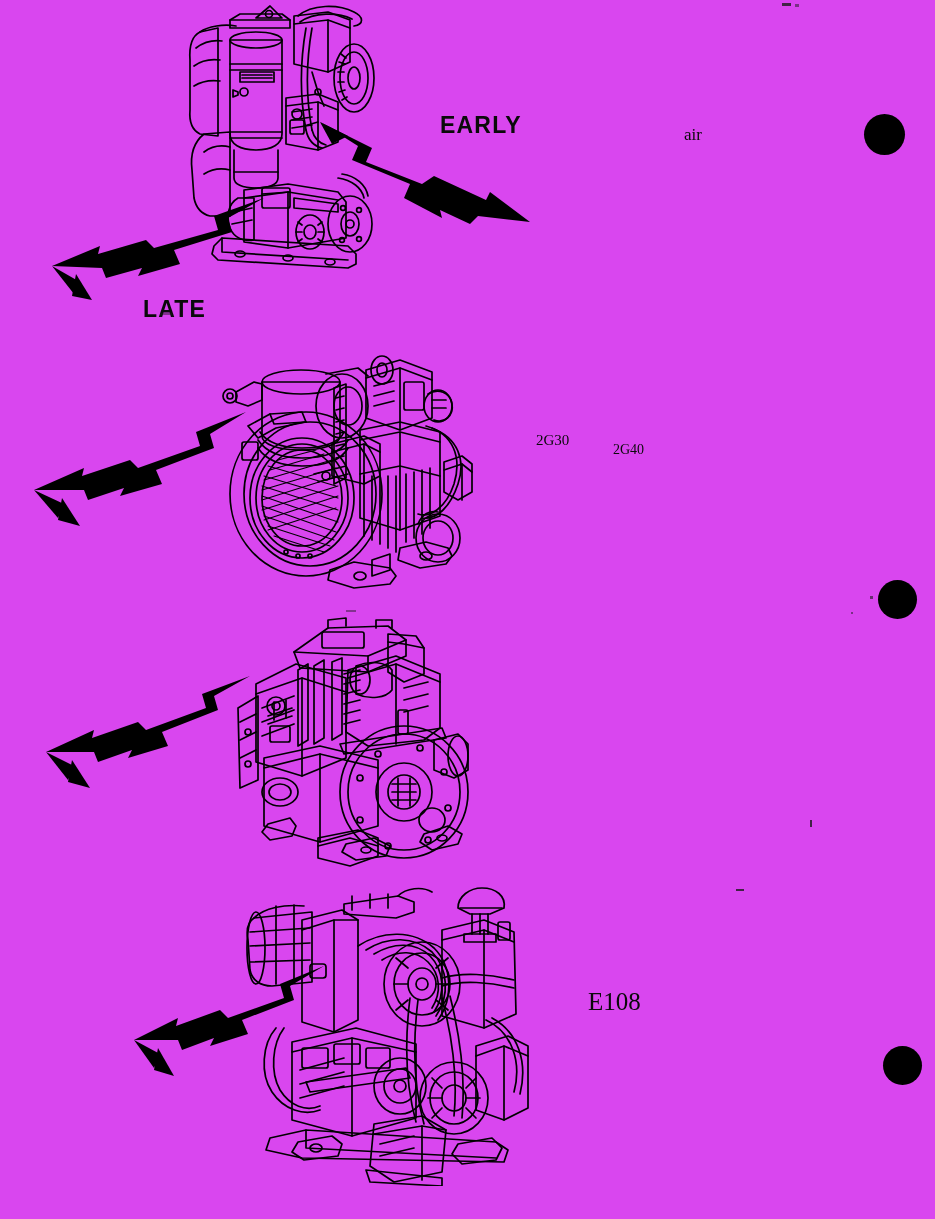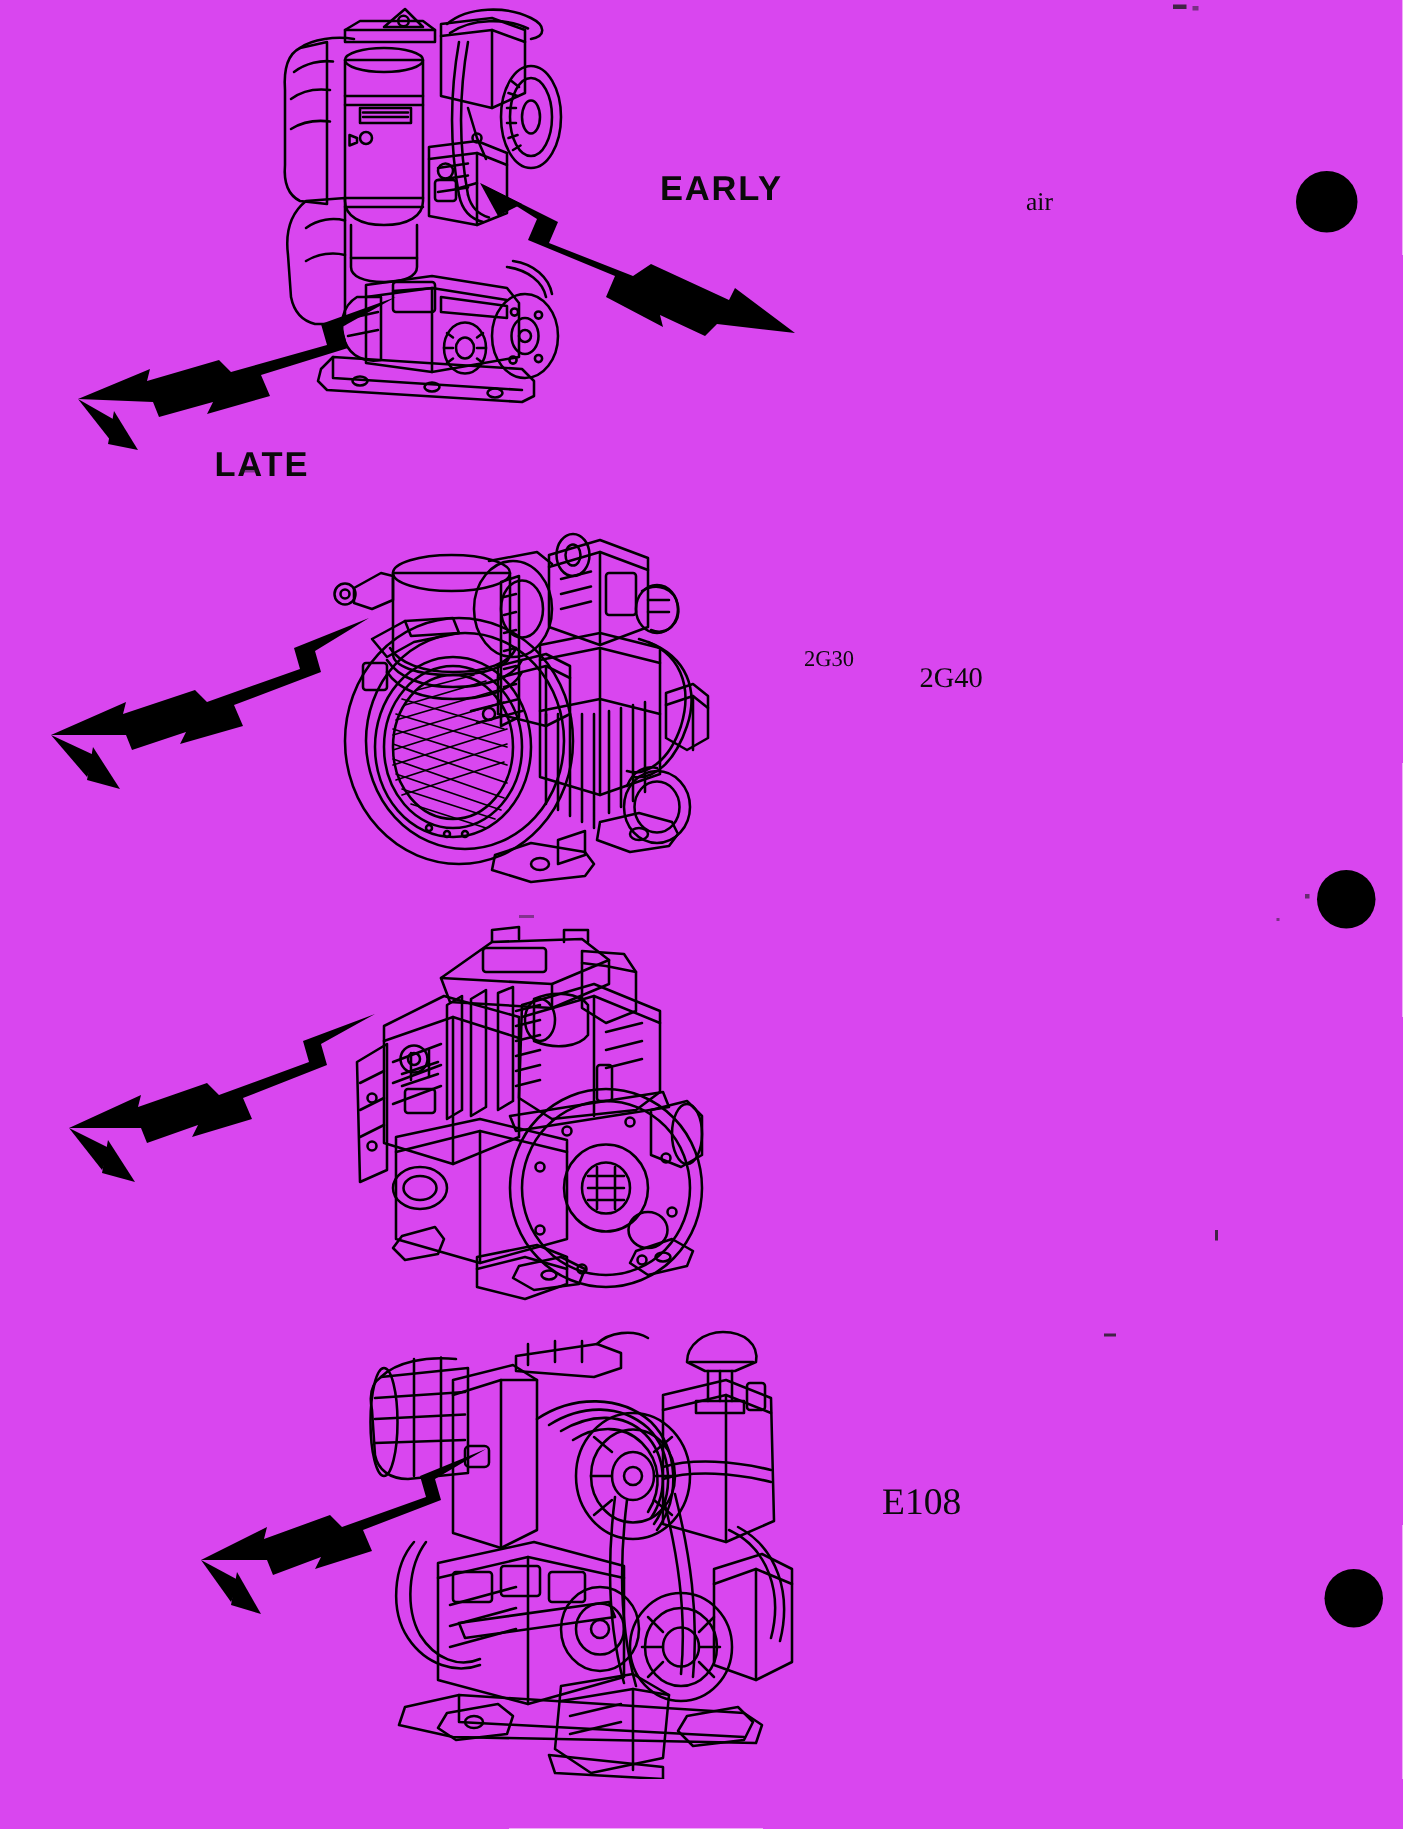--- a/index.html
+++ b/index.html
@@ -35,21 +35,21 @@
     margin-left:16px;
   }
   .lbl-2g30{
     left:536px;top:432px;
     font-family:"Liberation Serif", serif;
     font-size:15px;
   }
   .lbl-2g40{
     left:613px;top:442px;
     font-family:"Liberation Serif", serif;
-    font-size:19px;
+    font-size:14px;
   }
   .lbl-e108{
     left:588px;top:988px;
     font-family:"Liberation Serif", serif;
     font-size:25px;
   }
 
   
   .punch{position:absolute;background:#000;border-radius:50%;}
   .punch-1{left:864px;top:114px;width:41px;height:41px;}

